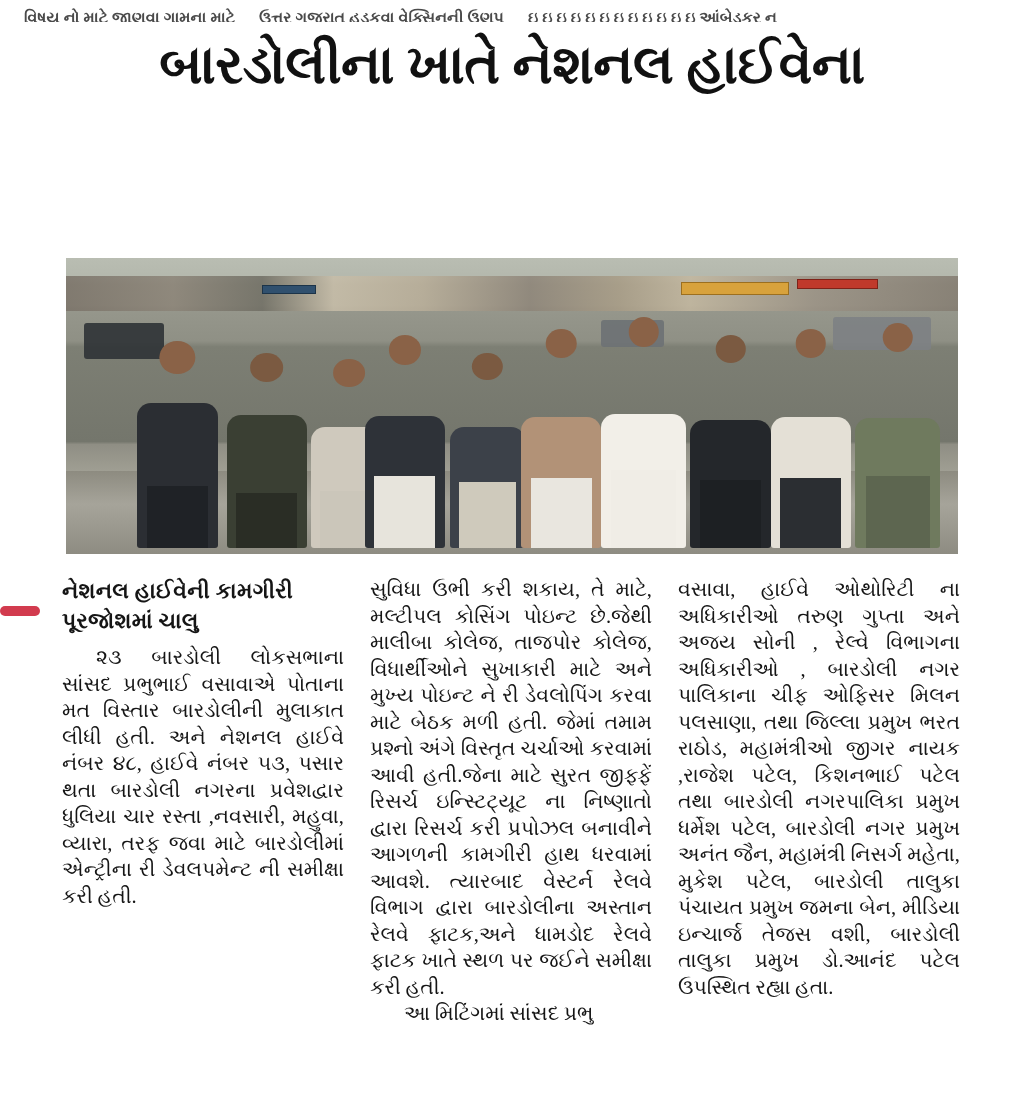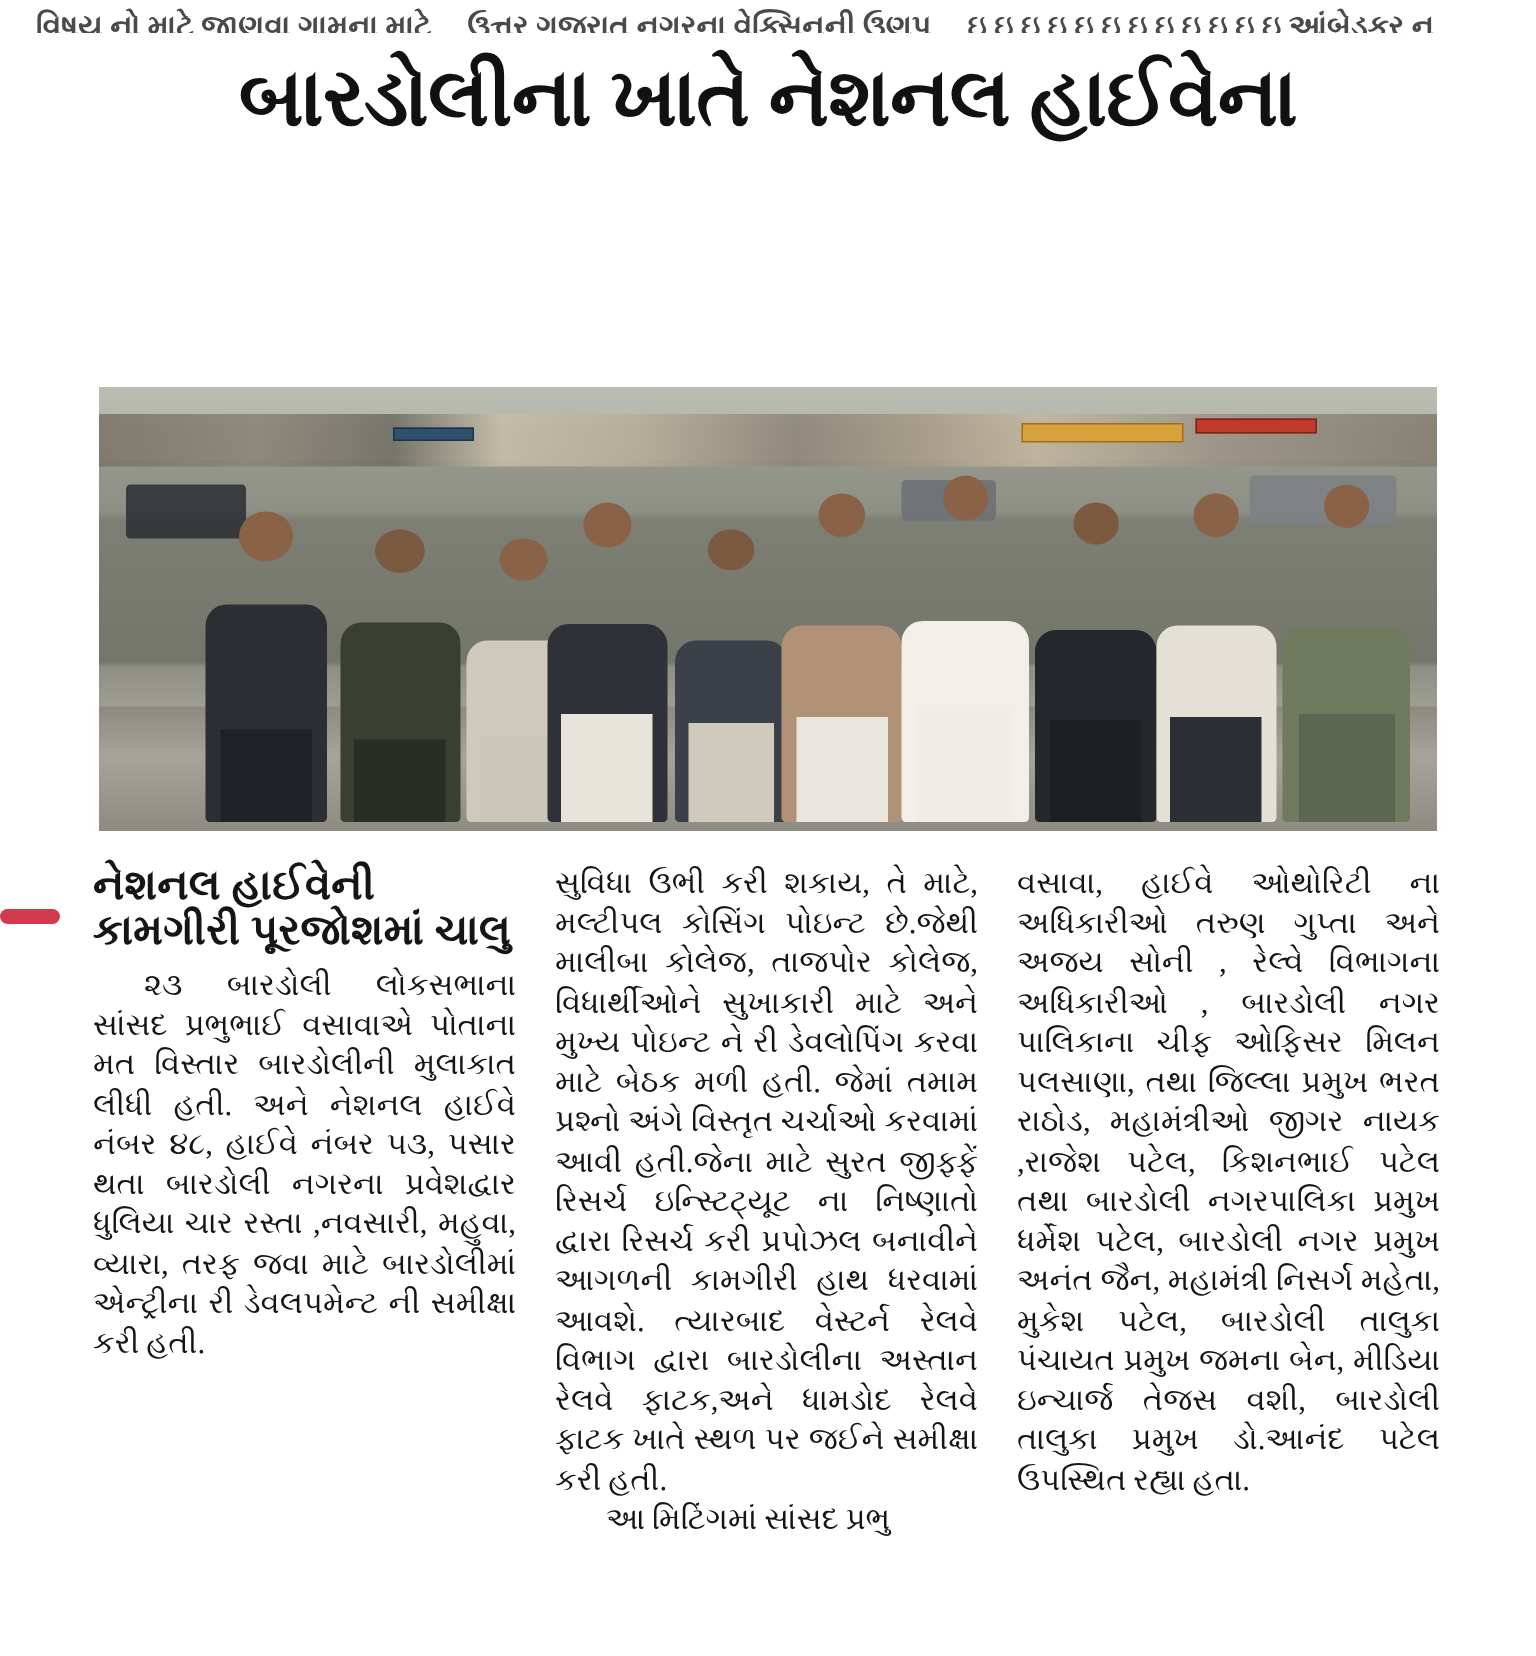--- a/index.html
+++ b/index.html
@@ -22,21 +22,21 @@
     width: 1024px;
     height: 22px;
     overflow: hidden;
     display: flex;
     align-items: flex-end;
   }
   .top-strip span {
     display: block;
     font-family: "Liberation Serif", serif;
     font-weight: bold;
-    font-size: 20px;
+    font-size: 16px;
     color: #2b2b2b;
     white-space: nowrap;
     line-height: 16px;
     opacity: .85;
     transform: translateY(4px);
     margin-left: 24px;
   }
   .ts-1 { margin-left: 66px; }
   .ts-2 { margin-left: 34px; }
   .ts-3 { margin-left: 36px; }
@@ -173,40 +173,40 @@
     margin: 0;
     font-size: 20.5px;
     line-height: 26.5px;
     text-align: justify;
     text-align-last: left;
     word-spacing: -0.5px;
   }
   .col p.indent { text-indent: 34px; }
   .subhead {
     margin: 0 0 8px 0;
-    font-size: 28px;
+    font-size: 22px;
     line-height: 30px;
     font-weight: bold;
     letter-spacing: .2px;
   }
   .byline {
     margin: 0 0 2px 0;
     font-size: 20px;
     line-height: 28px;
     font-weight: bold;
     text-align: right;
   }
   .col.c2 p, .col.c3 p { text-align: justify; text-align-last: left; }
 </style>
 </head>
 <body>
 
 <div class="top-strip">
   <span class="ts-1">વિષય નો માટે જાણવા ગામના માટે</span>
-  <span class="ts-2">ઉત્તર ગુજરાત નગરના વેક્સિનની ઉણપ</span>
+  <span class="ts-2">ઉત્તર ગુજરાત હડકવા વેક્સિનની ઉણપ</span>
   <span class="ts-3">ઇ ઇ ઇ ઇ ઇ ઇ ઇ ઇ ઇ ઇ ઇ ઇ આંબેડકર ન</span>
 </div>
 
 <div class="headline">
   <div class="h-line">બારડોલીના ખાતે નેશનલ હાઈવેના</div>
 </div>
 
 <div class="photo-wrap">
   <div class="photo">
     <div class="ph-band"></div>

